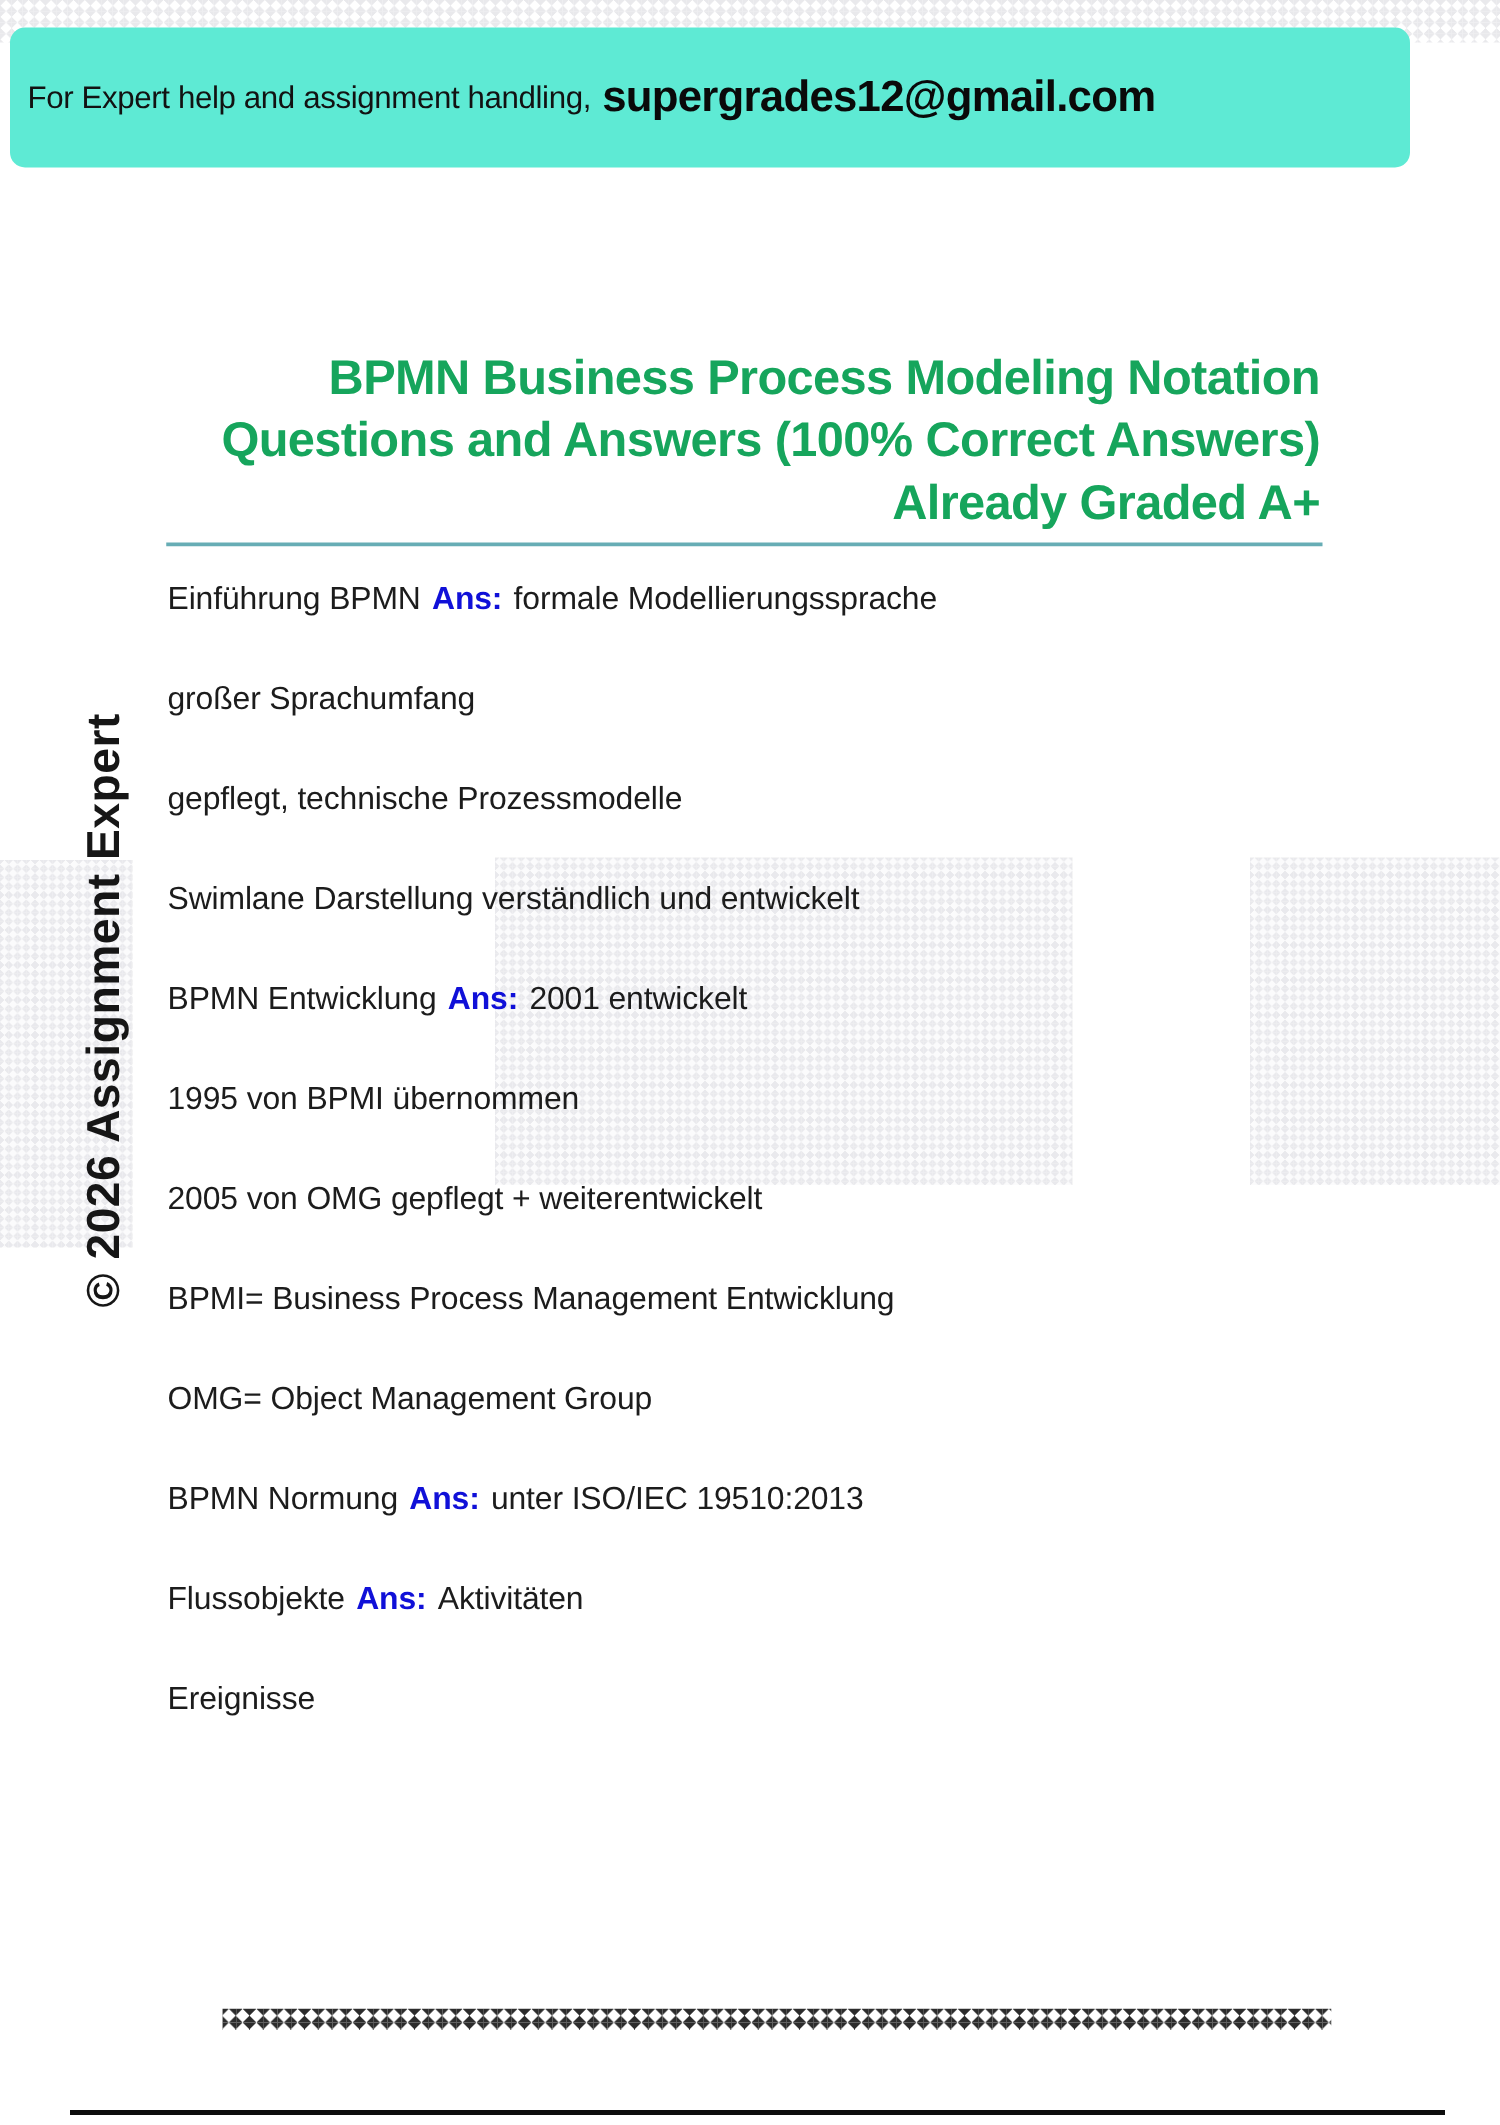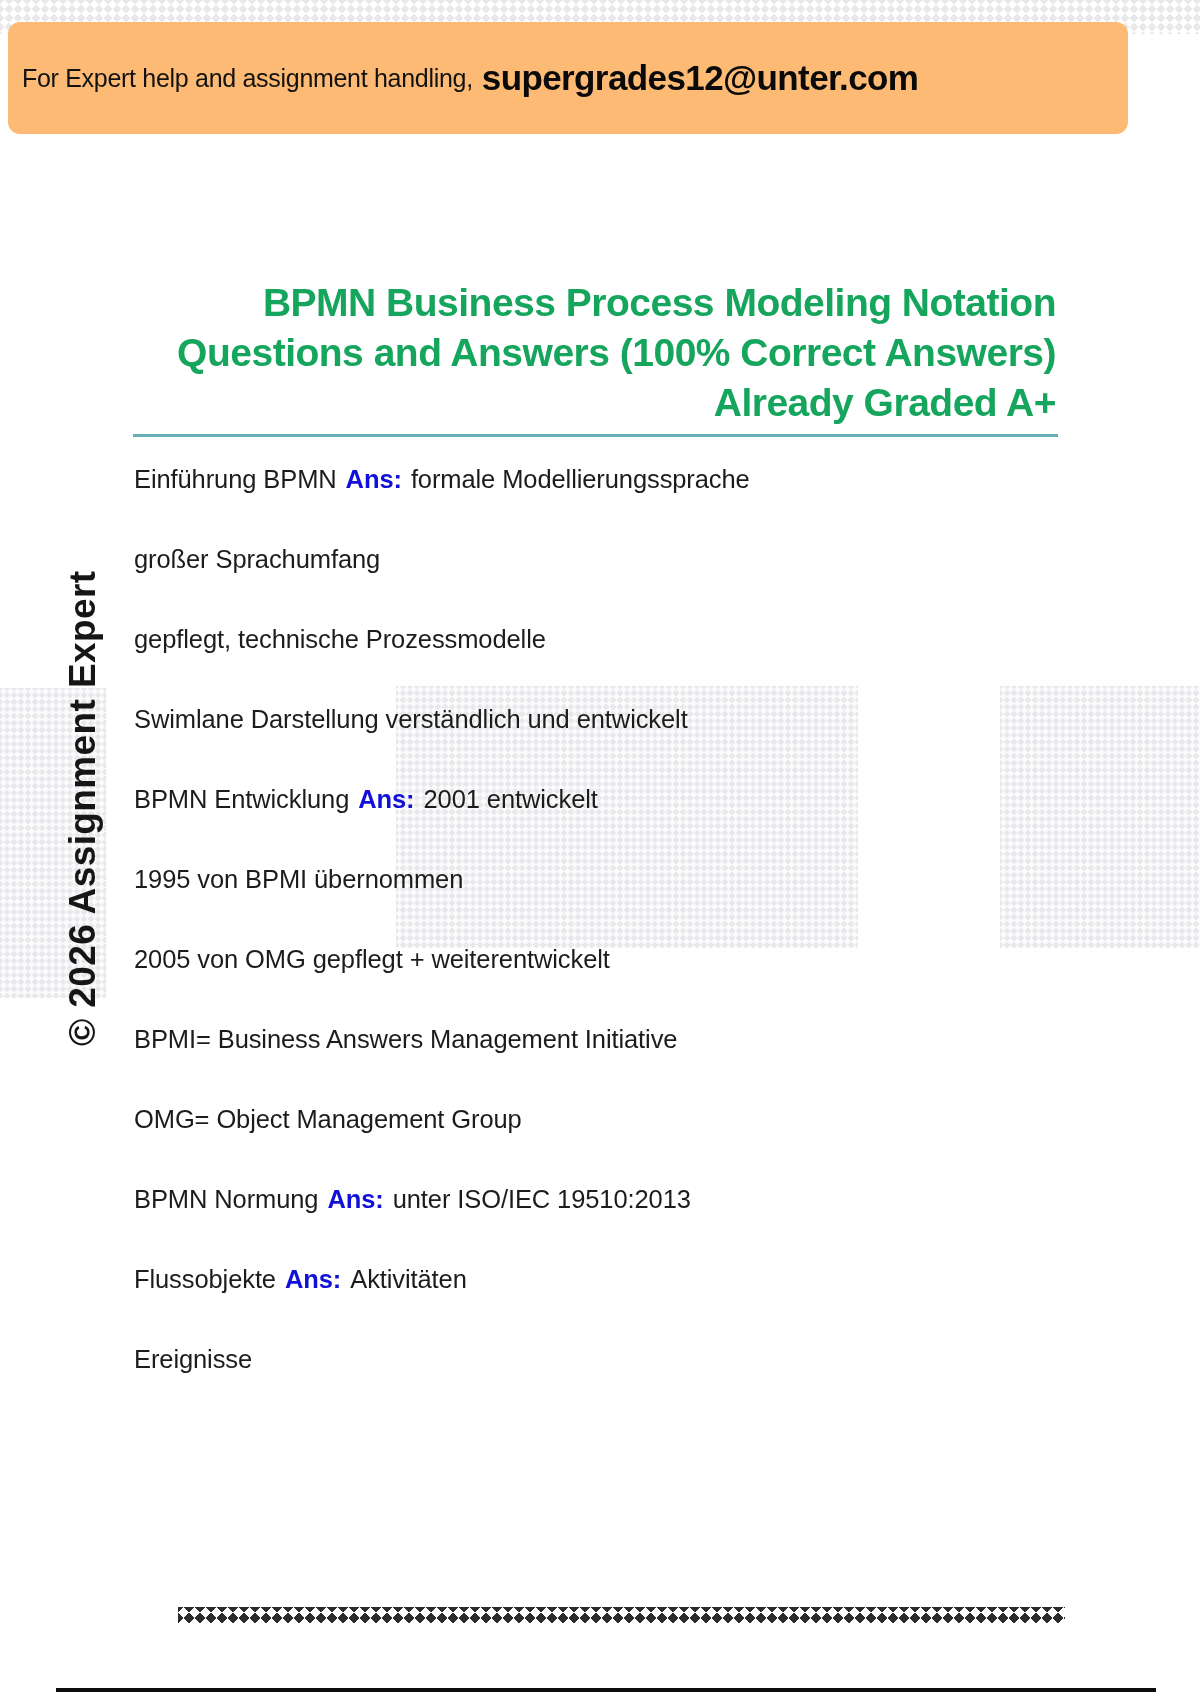--- a/index.html
+++ b/index.html
@@ -37,21 +37,21 @@
     background: #ffffff;
   }
 
   
   #banner {
     position: absolute;
     left: 8px;
     top: 22px;
     width: 1120px;
     height: 112px;
-    background: #fdba74;
+    background: #5eead4;
     border-radius: 12px;
     display: flex;
     align-items: center;
     padding-left: 14px;
     box-sizing: border-box;
   }
   #banner .thin {
     font-family: "Liberation Sans", sans-serif;
     font-size: 25px;
     font-weight: 400;
@@ -179,37 +179,37 @@
 
 <div id="page"></div>
 <div id="sheet"></div>
 
 <div id="tex-left" class="tex"></div>
 <div id="tex-mid" class="tex"></div>
 <div id="tex-right" class="tex"></div>
 
 <div id="banner">
   <span class="thin">For Expert help and assignment handling,</span>
-  <span class="email">supergrades12@unter.com</span>
+  <span class="email">supergrades12@gmail.com</span>
 </div>
 
 <div id="watermark">© 2026 Assignment Expert</div>
 
 <div id="title">BPMN Business Process Modeling Notation Questions and Answers (100% Correct Answers) Already Graded A+</div>
 <div id="title-rule"></div>
 
 <div id="body-lines">
     <div class="line"><span>Einführung BPMN</span> <span class="ans">Ans:</span><span class="after-ans">formale Modellierungssprache</span></div>
     <div class="line"><span>großer Sprachumfang</span></div>
     <div class="line"><span>gepflegt, technische Prozessmodelle</span></div>
     <div class="line"><span>Swimlane Darstellung verständlich und entwickelt</span></div>
     <div class="line"><span>BPMN Entwicklung</span> <span class="ans">Ans:</span><span class="after-ans">2001 entwickelt</span></div>
     <div class="line"><span>1995 von BPMI übernommen</span></div>
     <div class="line"><span>2005 von OMG gepflegt + weiterentwickelt</span></div>
-    <div class="line"><span>BPMI= Business Answers Management Initiative</span></div>
+    <div class="line"><span>BPMI= Business Process Management Entwicklung</span></div>
     <div class="line"><span>OMG= Object Management Group</span></div>
     <div class="line"><span>BPMN Normung</span> <span class="ans">Ans:</span><span class="after-ans">unter ISO/IEC 19510:2013</span></div>
     <div class="line"><span>Flussobjekte</span> <span class="ans">Ans:</span><span class="after-ans">Aktivitäten</span></div>
     <div class="line"><span>Ereignisse</span></div>
   </div>
 
 <div id="chev-band"></div>
 <div id="bottom-rule"></div>
 
 </body></html>

